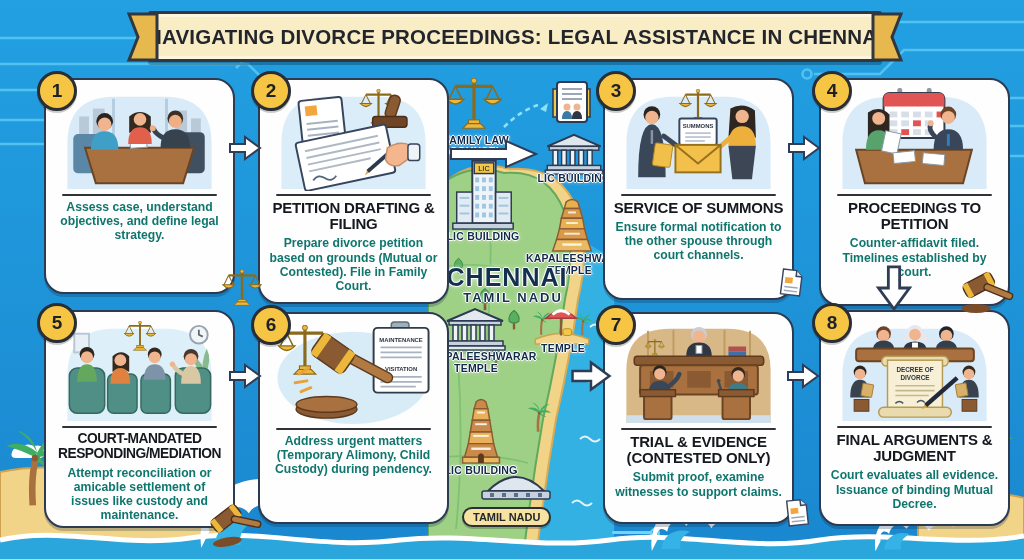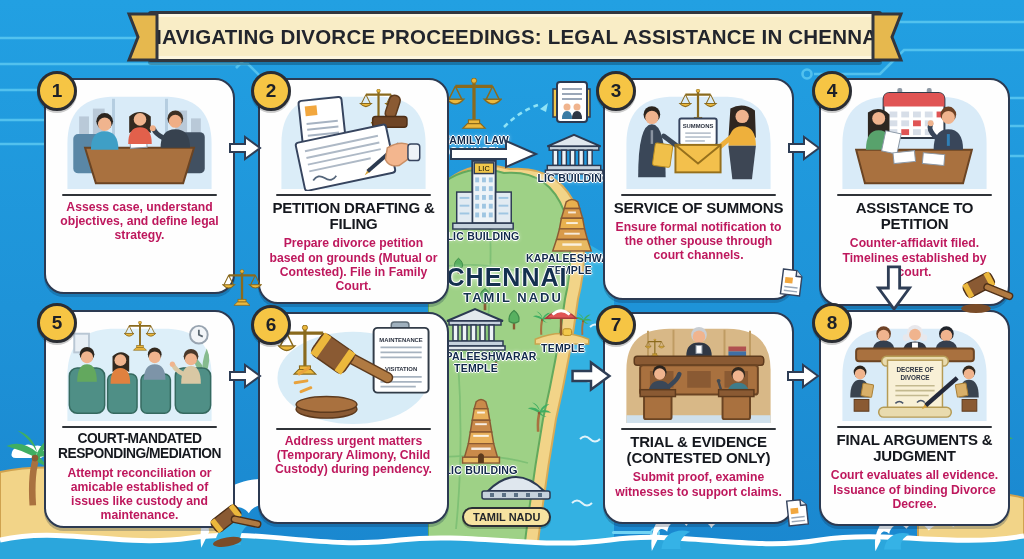--- a/index.html
+++ b/index.html
@@ -29,21 +29,21 @@
   .c8{left:819px;top:310px;height:212px}
   .badge{position:absolute;left:-9px;top:-9px;width:34px;height:34px;border-radius:50%;
     background:#f6c544;border:3px solid #2a2d33;color:#1e2127;font-size:19px;font-weight:800;
     display:flex;align-items:center;justify-content:center;z-index:2;box-shadow:0 2px 0 rgba(0,0,0,.2);}
   .illus{height:104px;margin:7px 9px 0;position:relative}
   .illus svg{width:100%;height:100%}
   .divider{border-top:2.5px solid #2f3338;border-radius:2px;margin:3px 16px 4px;}
   .card-title{font-size:15px;font-weight:800;color:#15181e;text-align:center;line-height:1.08;
     padding:0 5px;letter-spacing:-.2px;}
   .c5 .card-title{font-size:13.8px;letter-spacing:-.5px}
-  .card-desc{margin-top:4px;font-size:12.2px;font-weight:600;color:#be185d;text-align:center;
+  .card-desc{margin-top:4px;font-size:12.2px;font-weight:600;color:#0f766e;text-align:center;
     line-height:1.16;padding:0 8px 6px;}
   .art text{font-family:"Liberation Sans","DejaVu Sans",sans-serif;font-weight:800;fill:#2b3240}
   
   .map-zone{position:absolute;left:428px;top:59px;width:186px;height:500px;z-index:5}
   .map-label{position:absolute;text-align:center;font-weight:800;font-size:10.5px;line-height:1.12;
     color:#11294a;letter-spacing:.2px;
     text-shadow:0 1px 0 #fff,0 -1px 0 #fff,1px 0 0 #fff,-1px 0 0 #fff,0 0 4px #fff;}
   .city{position:absolute;text-align:center;font-size:25px;font-weight:800;color:#14304f;letter-spacing:1px;
     text-shadow:0 1px 0 #fff,0 -1px 0 #fff,1px 0 0 #fff,-1px 0 0 #fff,0 0 5px #fff;}
   .state{position:absolute;text-align:center;font-size:13px;font-weight:800;color:#14304f;letter-spacing:2px;
@@ -506,21 +506,21 @@
           <circle cx="118" cy="31" r="6.6" fill="#f0b48e"></circle>
         <path d="M103 64 Q103 43 118 43 Q133 43 133 64 Z" fill="#39465a"></path>
         <line x1="118" y1="48" x2="118" y2="60" stroke="#2f7fb5" stroke-width="3"></line>
         <path d="M106 52 Q97 44 100 38" stroke="#39465a" stroke-width="5" fill="none" stroke-linecap="round"></path>
           <circle cx="100" cy="37" r="3" fill="#f0b48e"></circle>
         <rect x="62" y="66" width="22" height="11" fill="#fff" stroke="#8a97a5" transform="rotate(-6 73 71)"></rect>
         <rect x="92" y="68" width="22" height="11" fill="#fff" stroke="#8a97a5" transform="rotate(5 103 73)"></rect>
       </svg>
     </div>
     <div class="divider"></div>
-    <div class="card-title">ASSISTANCE TO PETITION</div>
+    <div class="card-title">PROCEEDINGS TO PETITION</div>
     <div class="card-desc">Counter-affidavit filed. Timelines established by court.</div>
   </div>
 
   <div class="card c5">
     <div class="badge">5</div>
     <div class="illus">
       <svg class="art" viewBox="0 0 167 106">
         <path d="M10 104 V58 Q10 12 54 10 H113 Q157 12 157 58 V104 Z" fill="#ddeff9"></path>
         <use href="#sym-scales" x="66" y="2" width="36" height="31"></use>
         <g>
@@ -546,21 +546,21 @@
         <path d="M88 62 Q88 46 99 46 Q110 46 110 62 Z" fill="#7d94a8"></path>
         <circle cx="136" cy="38" r="7.5" fill="#4a382a"></circle>
           <circle cx="136" cy="41" r="6.2" fill="#f0b48e"></circle>
         <path d="M126 66 Q126 48 136 48 Q146 48 146 66 Z" fill="#d9c8a4"></path>
         <path d="M128 56 Q120 52 118 47" stroke="#d9c8a4" stroke-width="4.5" fill="none" stroke-linecap="round"></path>
           <circle cx="117" cy="46" r="2.6" fill="#f0b48e"></circle>
       </svg>
     </div>
     <div class="divider"></div>
     <div class="card-title">COURT-MANDATED RESPONDING/MEDIATION</div>
-    <div class="card-desc">Attempt reconciliation or amicable established of issues like custody and maintenance.</div>
+    <div class="card-desc">Attempt reconciliation or amicable settlement of issues like custody and maintenance.</div>
   </div>
 
   <div class="card c6">
     <div class="badge">6</div>
     <div class="illus">
       <svg class="art" viewBox="0 0 167 106">
         <ellipse cx="83" cy="58" rx="77" ry="47" fill="#d8ecf7"></ellipse>
         <use href="#sym-scales" x="6" y="4" width="56" height="52"></use>
         <g>
           <rect x="122" y="1" width="18" height="11" rx="3" fill="#9fb0bd" stroke="#5f6d78" stroke-width="1.5"></rect>
@@ -687,21 +687,21 @@
         <rect x="22" y="82" width="15" height="12" fill="#8a5a33" stroke="#5d3a1d"></rect>
         <circle cx="139" cy="54" r="6.5" fill="#33291f"></circle>
           <circle cx="139" cy="56" r="5.4" fill="#f0b48e"></circle>
         <path d="M129 80 Q129 62 139 62 Q149 62 149 80 Z" fill="#39434f"></path>
         <rect x="126" y="66" width="11" height="13" rx="1" fill="#d9b069" stroke="#a97f36" transform="rotate(-10 131 72)"></rect>
         <rect x="132" y="82" width="15" height="12" fill="#8a5a33" stroke="#5d3a1d"></rect>
       </svg>
     </div>
     <div class="divider"></div>
     <div class="card-title">FINAL ARGUMENTS &amp; JUDGMENT</div>
-    <div class="card-desc">Court evaluates all evidence. Issuance of binding Divorce Decree.</div>
+    <div class="card-desc">Court evaluates all evidence. Issuance of binding Mutual Decree.</div>
   </div>
 
   <svg class="deco" style="left:222px;top:266px" width="40" height="44" viewBox="0 0 60 56">
       <use href="#sym-scales" width="60" height="56"></use>
     </svg>
   <svg class="deco" style="left:956px;top:268px" width="62" height="46" viewBox="0 0 64 50">
       <use href="#sym-gavel" width="64" height="50"></use>
     </svg>
   <svg class="deco" style="left:206px;top:500px;transform:rotate(-10deg)" width="58" height="46" viewBox="0 0 64 50">
       <use href="#sym-gavel" width="64" height="50"></use>

